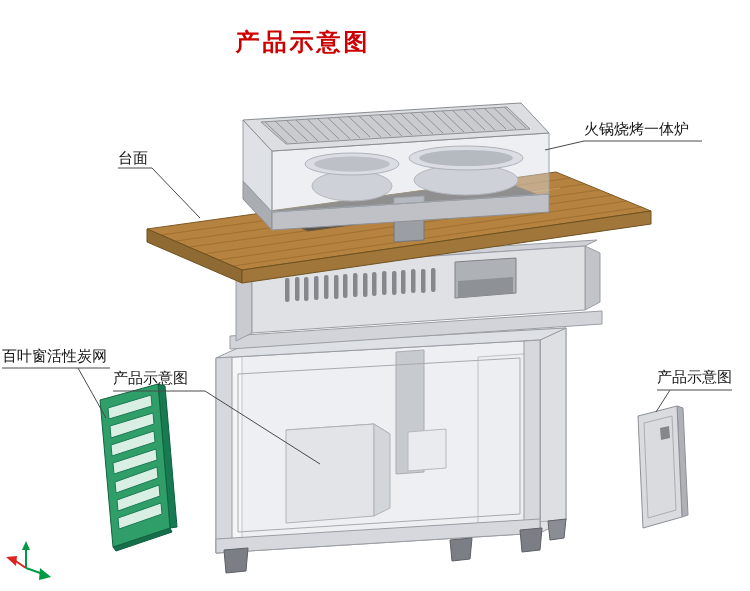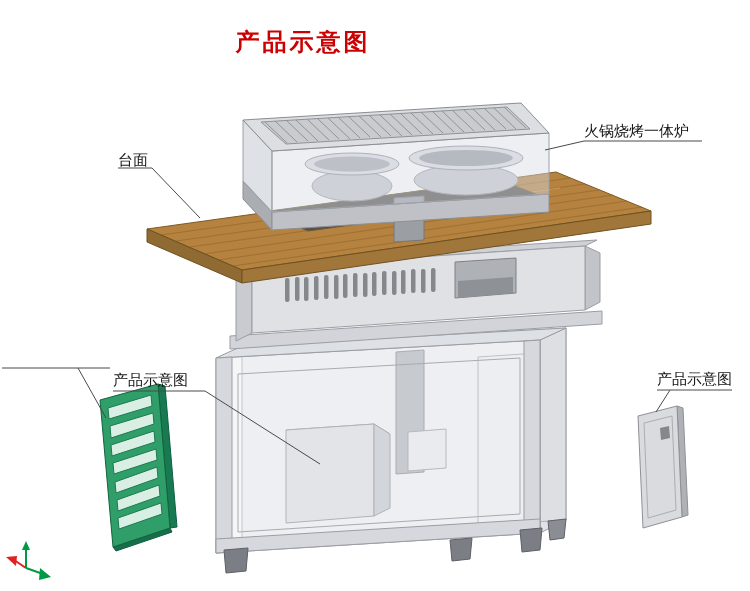--- a/index.html
+++ b/index.html
@@ -9,21 +9,21 @@
   .stage svg { position:absolute; left:0; top:0; }
   .title {
     position:absolute; top:26px; left:0; width:100%;
     text-align:center; font-size:24px; font-weight:700;
     letter-spacing:3px; color:#cc0000;
     font-family:"Liberation Serif", serif;
   }
   .callout {
     position:absolute; font-size:15px; color:#141414;
     white-space:nowrap; line-height:17px;
-    font-family:Liberation Sans, sans-serif;
+    font-family:Liberation Mono, monospace;
     text-align:center;
   }
 </style>
 </head>
 <body>
 
 <div class="stage">
 
   <svg width="750" height="591" viewBox="0 0 750 591">
 
@@ -186,16 +186,17 @@
       <polyline points="113,391 205,391 320,464"></polyline>
       <line x1="657" y1="390" x2="732" y2="390"></line>
       <line x1="670" y1="390" x2="656" y2="412"></line>
     </g>
   </svg>
 
   <div class="title">产品示意图</div>
 
   <div class="callout" style="left:584px; top:122px">火锅烧烤一体炉</div>
   <div class="callout" style="left:118px; top:151px">台面</div>
+  <div class="callout" style="left:2px; top:349px">百叶窗活性炭网</div>
   <div class="callout" style="left:113px; top:371px">产品示意图</div>
   <div class="callout" style="left:657px; top:370px">产品示意图</div>
 
 </div>
 
 </body></html>

